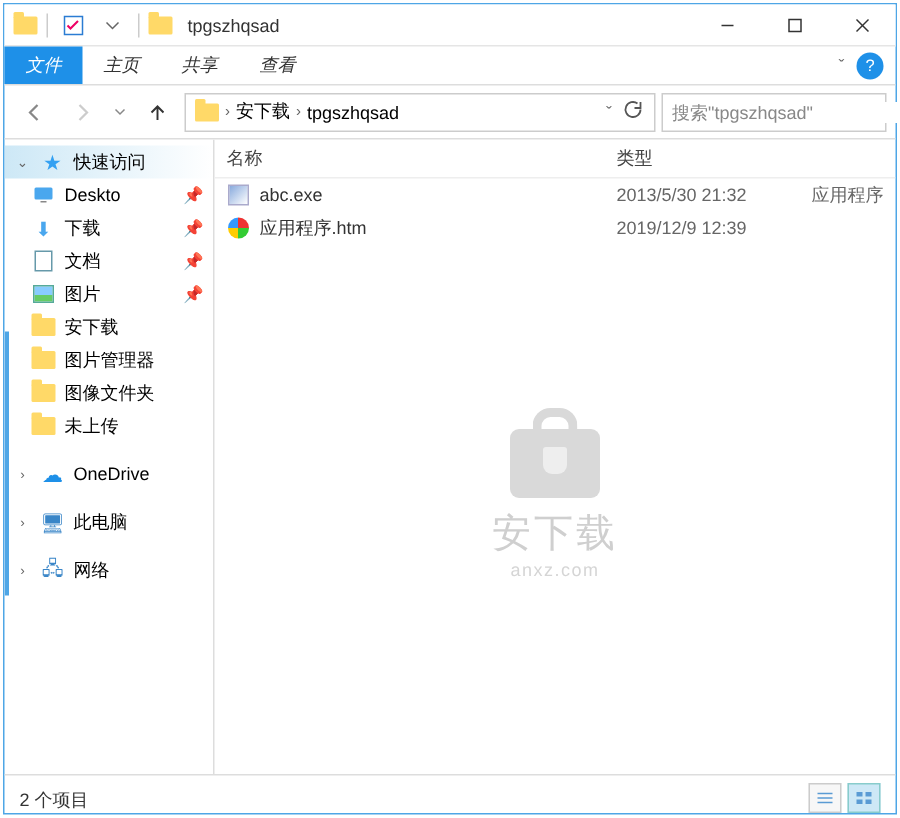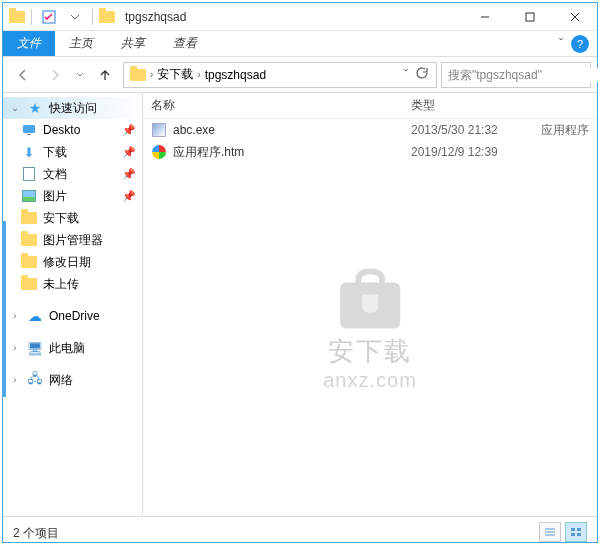--- a/index.html
+++ b/index.html
@@ -66,21 +66,21 @@
 .row .cell.type { flex: 1; color: #666; }
 .file-icon { width: 16px; height: 16px; display: flex; align-items: center; justify-content: center; }
 
 
 .watermark { position: absolute; left: 50%; top: 50%; transform: translate(-50%, -40%); text-align: center; color: #d5d5d5; pointer-events: none; }
 .watermark .bag { width: 70px; height: 60px; margin: 0 auto 6px; position: relative; }
 .watermark .bag .body { position: absolute; left: 5px; right: 5px; bottom: 0; top: 14px; background: #d9d9d9; border-radius: 6px; }
 .watermark .bag .handle { position: absolute; left: 20px; right: 20px; top: 0; height: 20px; border: 6px solid #d9d9d9; border-bottom: none; border-radius: 12px 12px 0 0; }
 .watermark .bag .shield { position: absolute; left: 27px; top: 26px; width: 16px; height: 18px; background: #eee; border-radius: 2px 2px 6px 6px; }
 .watermark .cn { font-size: 26px; color: #cfcfcf; letter-spacing: 2px; }
-.watermark .en { font-size: 20px; color: #d5d5d5; letter-spacing: 1px; }
+.watermark .en { font-size: 12px; color: #d5d5d5; letter-spacing: 1px; }
 
 
 .statusbar { height: 26px; border-top: 1px solid #ddd; display: flex; align-items: flex-end; padding: 0 10px; color: #333; }
 .status-right { margin-left: auto; display: flex; gap: 4px; }
 .view-btn { width: 22px; height: 20px; border: 1px solid #ccc; display: flex; align-items: center; justify-content: center; background: #f7f7f7; }
 .view-btn.active { background: #cde8f6; border-color: #8cc; }
 
 
 .folder-ico { width: 16px; height: 12px; background: #ffd968; border-radius: 1px; position: relative; }
 .folder-ico::before { content: ""; position: absolute; top: -3px; left: 0; width: 7px; height: 4px; background: #ffd968; border-radius: 1px 1px 0 0; }
@@ -242,21 +242,21 @@
       <div class="tree-item">
         <span class="icon">
             <span class="folder-ico"></span>
           </span>
         <span>图片管理器</span>
       </div>
       <div class="tree-item">
         <span class="icon">
             <span class="folder-ico"></span>
           </span>
-        <span>修改日期</span>
+        <span>图像文件夹</span>
       </div>
       <div class="tree-item">
         <span class="icon">
             <span class="folder-ico"></span>
           </span>
         <span>未上传</span>
       </div>
       <div class="tree-sep"></div>
       <div class="tree-item section">
         <span class="tree-arrow">›</span>

